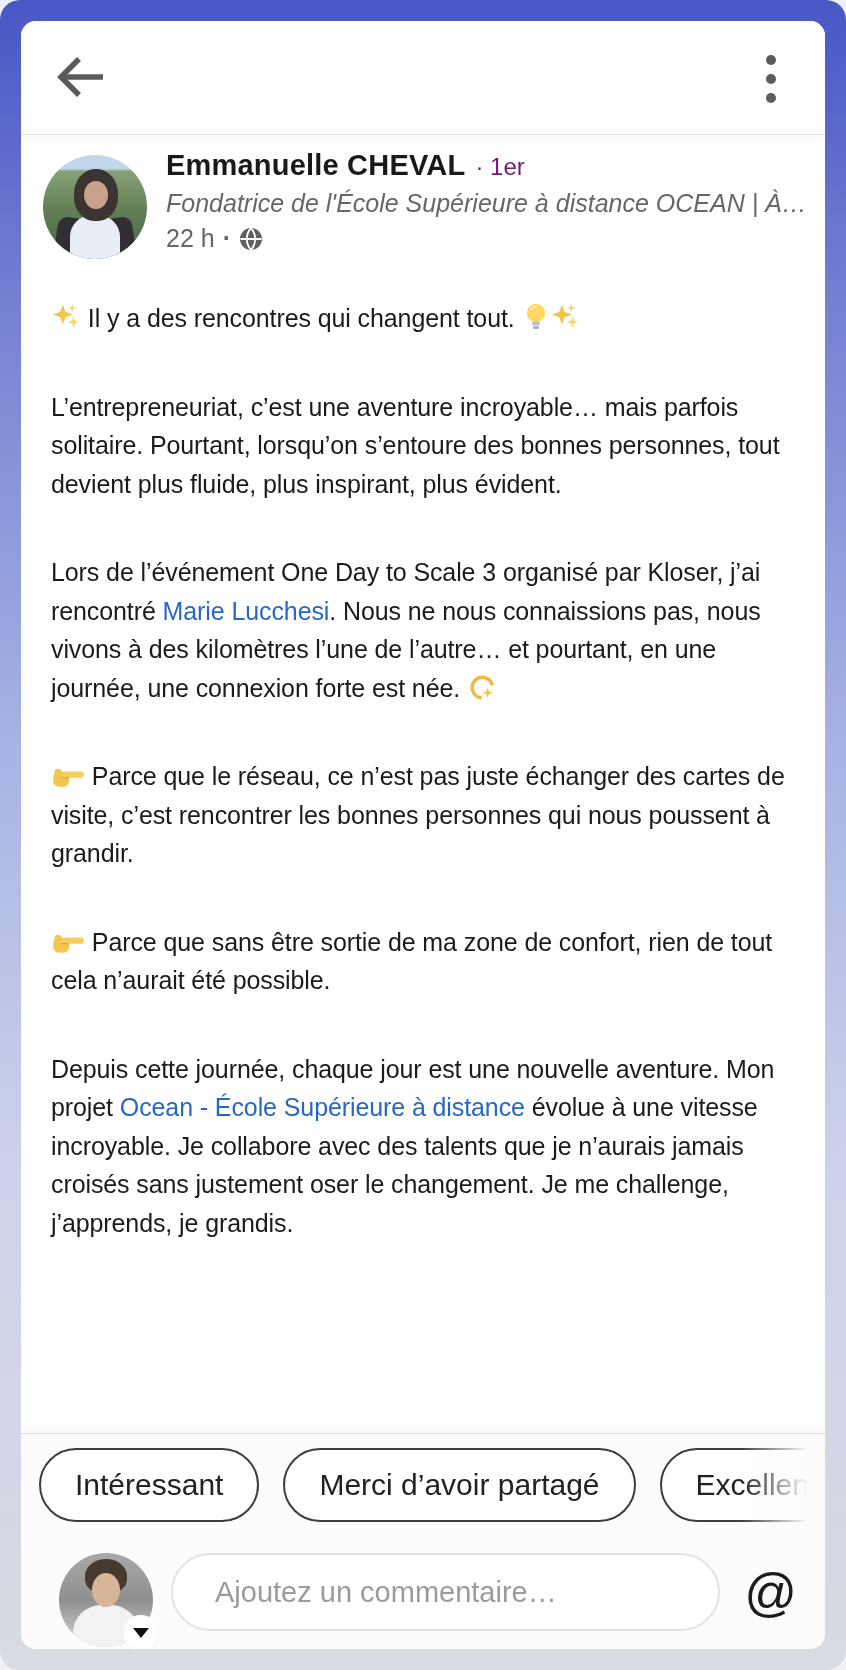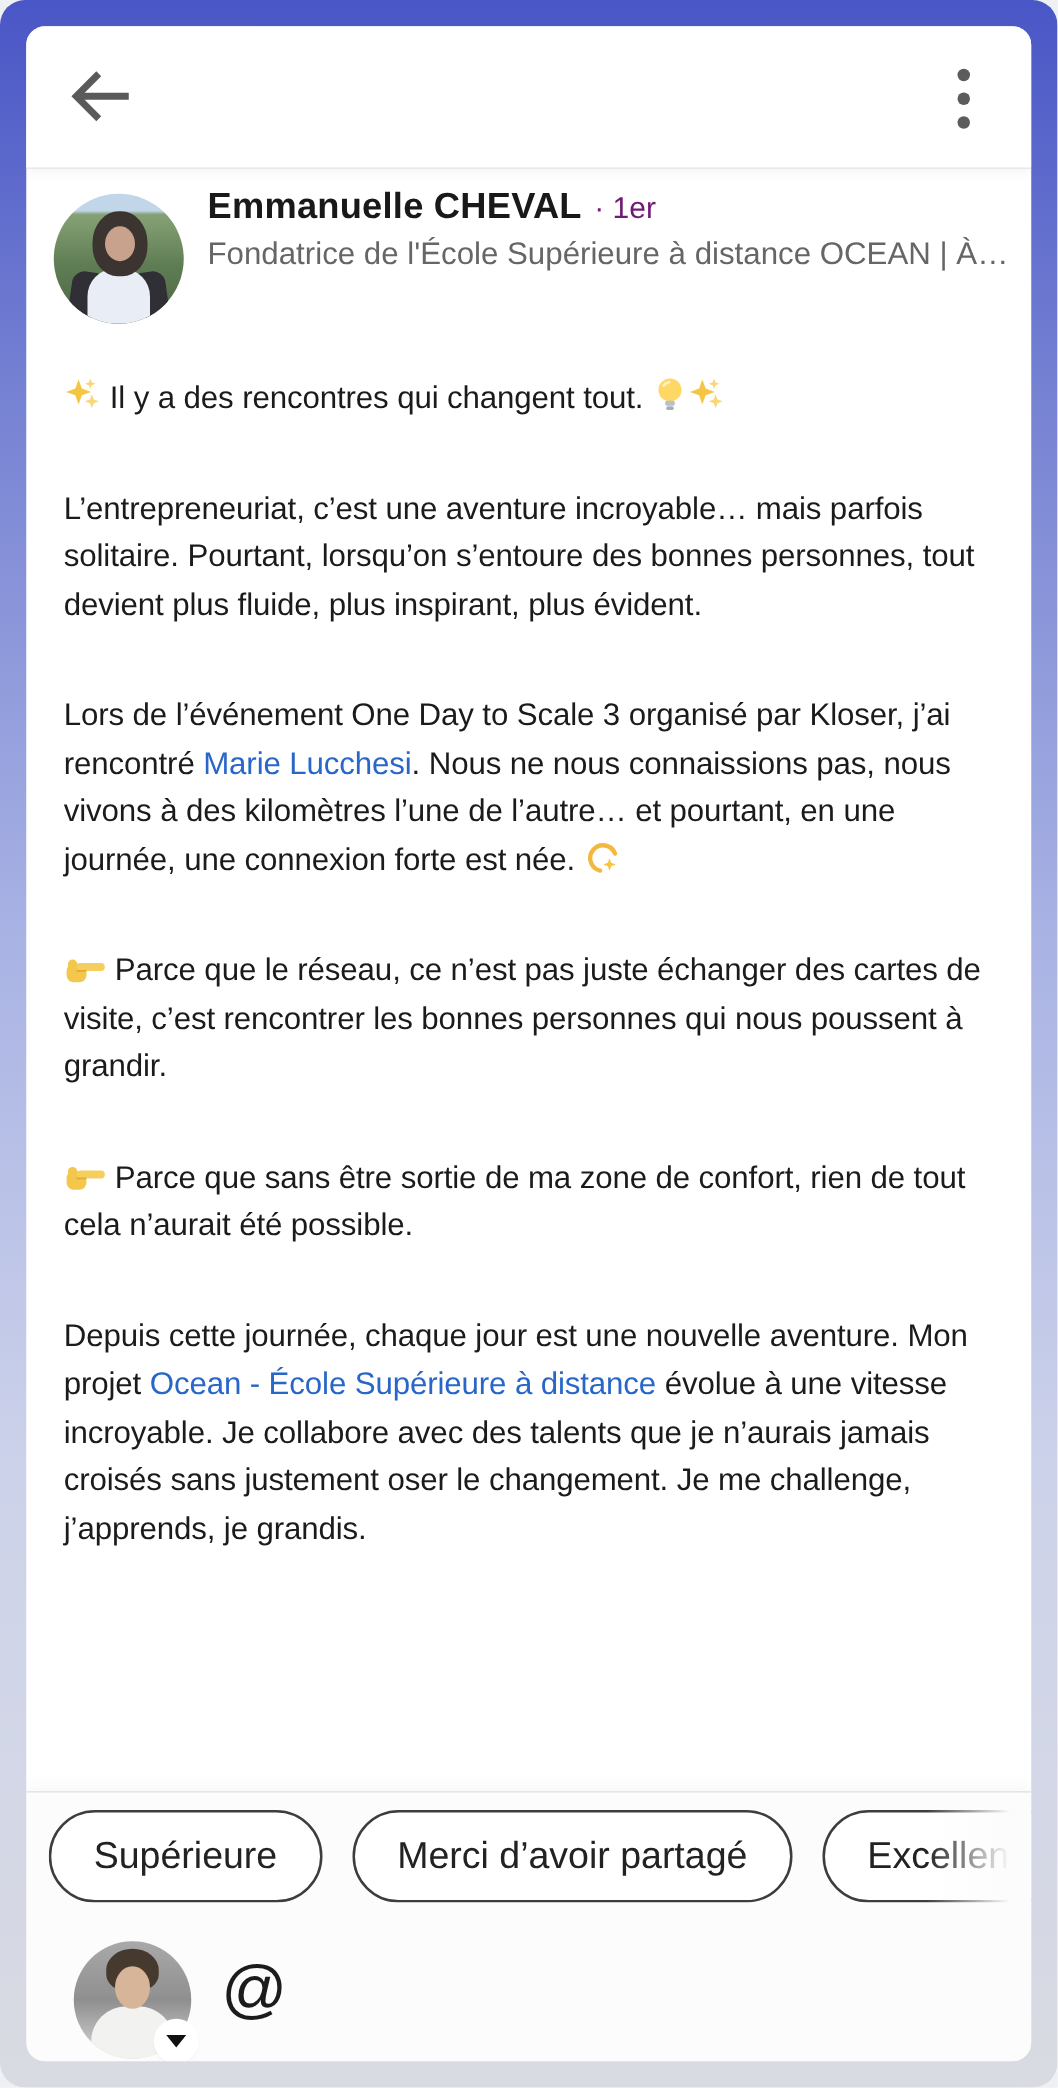--- a/index.html
+++ b/index.html
@@ -23,21 +23,21 @@
   .avatar-post .hair{position:absolute;left:31px;top:14px;width:44px;height:52px;background:#3b3431;border-radius:48% 48% 46% 46%;}
   .avatar-post .face{position:absolute;left:41px;top:26px;width:24px;height:28px;background:#c9a28e;border-radius:50%;}
   .avatar-post .shirt{position:absolute;left:27px;top:60px;width:50px;height:44px;background:#e9eef6;border-radius:22px 22px 0 0;}
   .avatar-post .jacketL{position:absolute;left:13px;top:62px;width:20px;height:42px;background:#2f2f35;border-radius:10px 0 0 0;transform:rotate(8deg);}
   .avatar-post .jacketR{position:absolute;right:13px;top:62px;width:20px;height:42px;background:#2f2f35;border-radius:0 10px 0 0;transform:rotate(-8deg);}
   .hdr-text{position:absolute;left:123px;top:0;right:0;}
   .name-row{display:flex;align-items:baseline;white-space:nowrap;}
   .author-name{font-size:29px;font-weight:700;color:#191919;letter-spacing:.2px;}
   .degree{font-size:24px;color:#701a75;margin-left:10px;}
   .degree::before{content:"· ";}
-  .headline{margin-top:7px;font-size:25px;color:#666;white-space:nowrap;overflow:hidden;text-overflow:ellipsis;}
+  .headline{margin-top:7px;font-size:25px;color:#666;white-space:nowrap;overflow:hidden;text-overflow:ellipsis;font-style:italic;}
   .time-row{margin-top:6px;font-size:25px;color:#666;display:flex;align-items:center;gap:8px;}
   .time-row .sep{font-weight:700;}
   .globe{width:24px;height:24px;display:inline-block;}
 
   
   .post-body{position:absolute;top:252px;left:0;right:0;bottom:0;padding:26px 26px 0 30px;box-sizing:border-box;z-index:1;}
   .post-body p{margin:0 0 50px 0;font-size:25px;line-height:38.5px;color:#1b1b1b;letter-spacing:-.1px;}
   .inline-link{color:var(--link-blue,#2867c8);font-weight:400;text-decoration:none;cursor:pointer;}
   .emoji{display:inline-block;vertical-align:-5px;line-height:0;}
   .emoji svg{display:inline-block;}
@@ -95,20 +95,30 @@
         <div class="shirt"></div>
         <div class="hair"></div>
         <div class="face"></div>
       </div>
       <div class="hdr-text">
         <div class="name-row">
           <span class="author-name">Emmanuelle CHEVAL</span>
           <span class="degree">1er</span>
         </div>
         <div class="headline">Fondatrice de l'École Supérieure à distance OCEAN | À l…</div>
+        <div class="time-row">
+          <span>22 h</span>
+          <span class="sep">·</span>
+          <span class="globe">
+            <svg width="24" height="24" viewBox="0 0 24 24">
+              <circle cx="12" cy="12" r="11" fill="#5f5f5f"></circle>
+              <path d="M1.5 12 h21 M12 1.2 a16 16 0 0 1 0 21.6 M12 1.2 a16 16 0 0 0 0 21.6" stroke="#fff" stroke-width="1.8" fill="none"></path>
+            </svg>
+          </span>
+        </div>
       </div>
     </div>
 
     <div class="post-body">
         <p><span class="emoji"><svg width="30" height="30" viewBox="0 0 24 24">
               <path d="M9.5 2 L11.6 7.9 L17.5 10 L11.6 12.1 L9.5 18 L7.4 12.1 L1.5 10 L7.4 7.9 Z" fill="#f5c544"></path>
               <path d="M18 11.5 L19.2 14.8 L22.5 16 L19.2 17.2 L18 20.5 L16.8 17.2 L13.5 16 L16.8 14.8 Z" fill="#f8d67a"></path>
               <path d="M17 1.5 L17.9 3.9 L20.3 4.8 L17.9 5.7 L17 8.1 L16.1 5.7 L13.7 4.8 L16.1 3.9 Z" fill="#f8d67a"></path>
             </svg></span><span> Il y a des rencontres qui changent tout. </span><span class="emoji"><svg width="28" height="30" viewBox="0 0 24 26">
               <circle cx="12" cy="9.5" r="8" fill="#ffd765"></circle>
@@ -136,38 +146,41 @@
               <rect x="3" y="5.5" width="6.5" height="8" rx="3.2" fill="#f3c64c"></rect>
               <rect x="9" y="8" width="20" height="5.6" rx="2.8" fill="#f6ce5e"></rect>
               <path d="M9 13.5 h7" stroke="#e0ab35" stroke-width="1.2"></path>
             </svg></span><span> Parce que sans être sortie de ma zone de confort, rien de tout cela n’aurait été possible.</span></p>
         <p><span>Depuis cette journée, chaque jour est une nouvelle aventure. Mon projet </span><a class="inline-link">Ocean - École Supérieure à distance</a><span> évolue à une vitesse incroyable. Je collabore avec des talents que je n’aurais jamais croisés sans justement oser le changement. Je me challenge, j’apprends, je grandis.</span></p>
       </div>
 
     <div class="bottom-bar">
       <div class="pills">
         <div class="pill">
-          <span>Supérieure</span>
+          <span>Intéressant</span>
         </div>
         <div class="pill">
           <span>Merci d’avoir partagé</span>
         </div>
         <div class="pill">
           <span>Excellent</span>
         </div>
       </div>
       <div class="pills-fade"></div>
 
       <div class="comment-row">
         <div class="avatar-comment">
           <div class="mask">
             <div class="shirt"></div>
             <div class="hair"></div>
             <div class="face"></div>
           </div>
           <div class="caret-badge"></div>
         </div>
+        <div class="comment-input">
+          <input type="text" placeholder="Ajoutez un commentaire…" style="">
+        </div>
         <div class="at-icon">@</div>
       </div>
     </div>
 
   </div>
 </div>
 
 </body></html>

